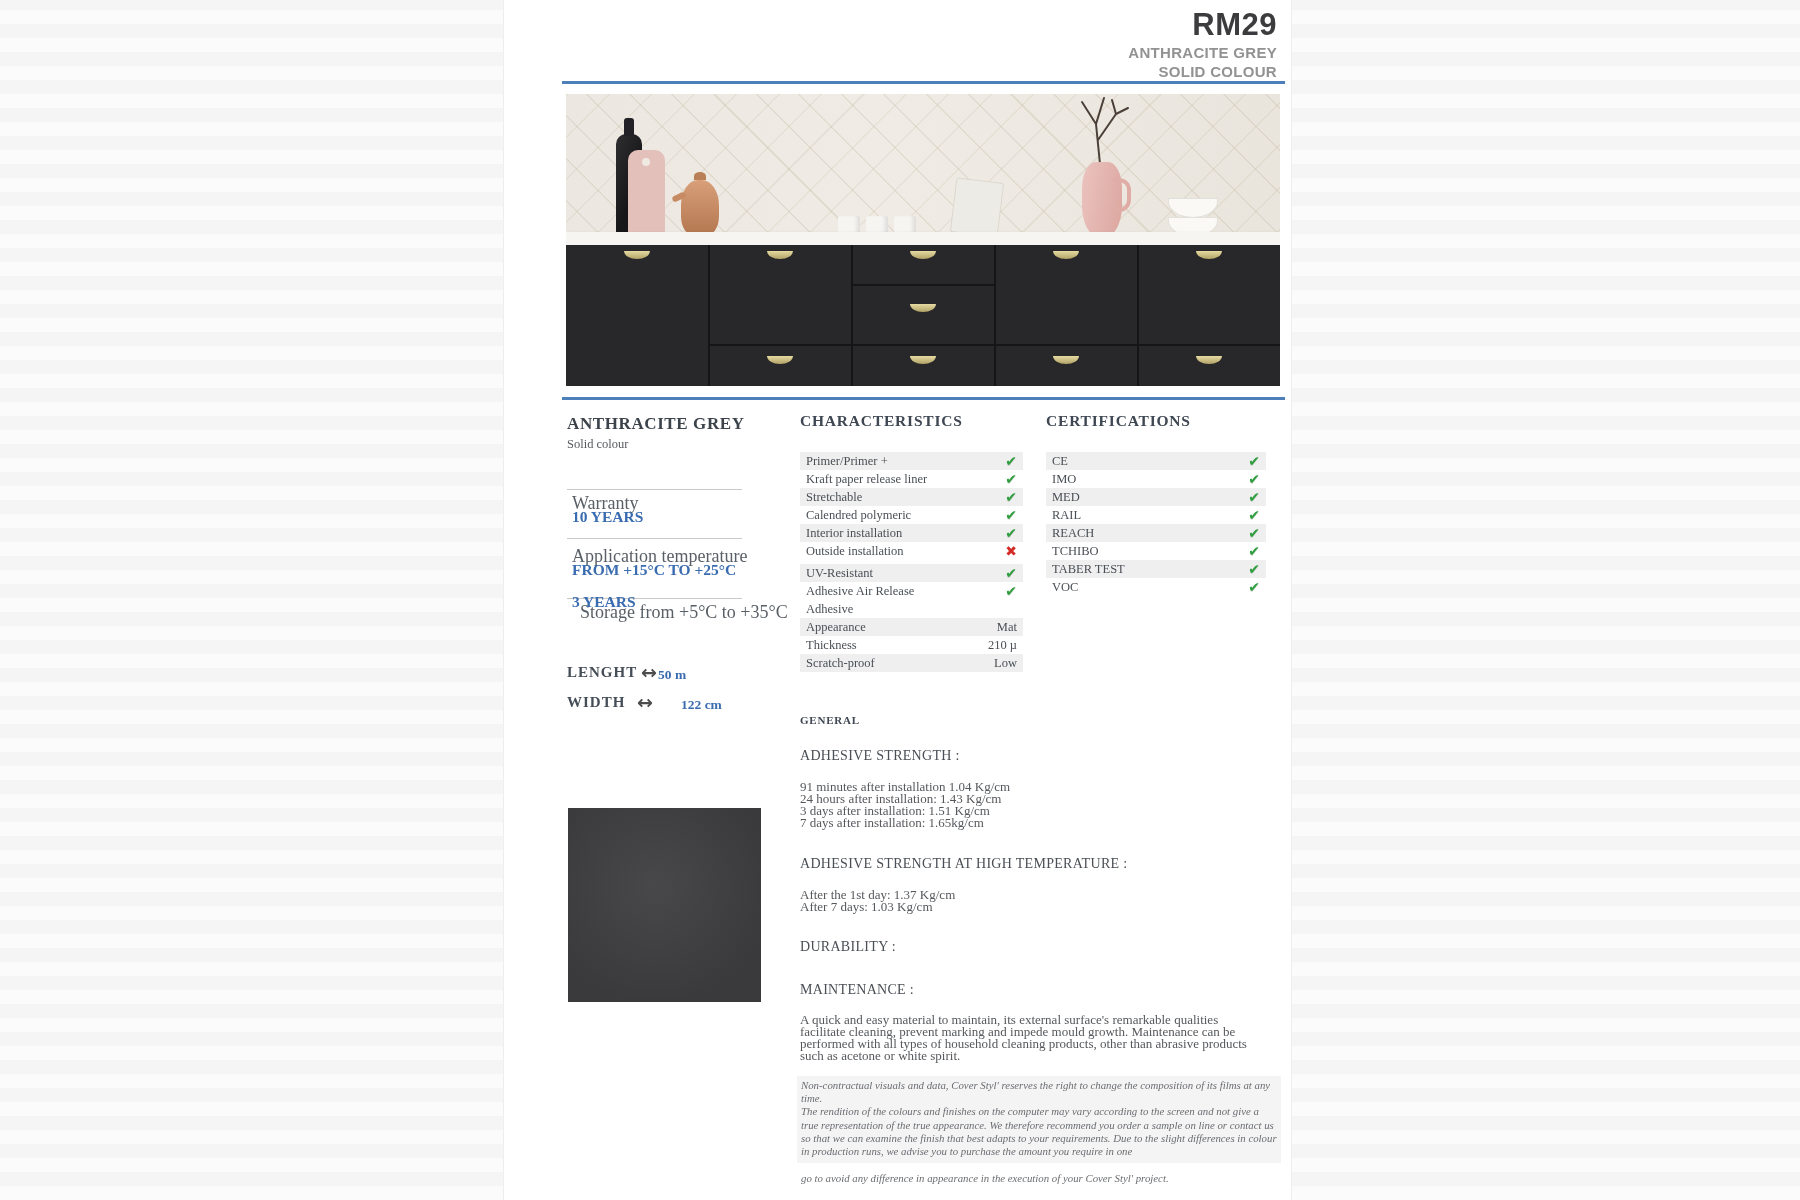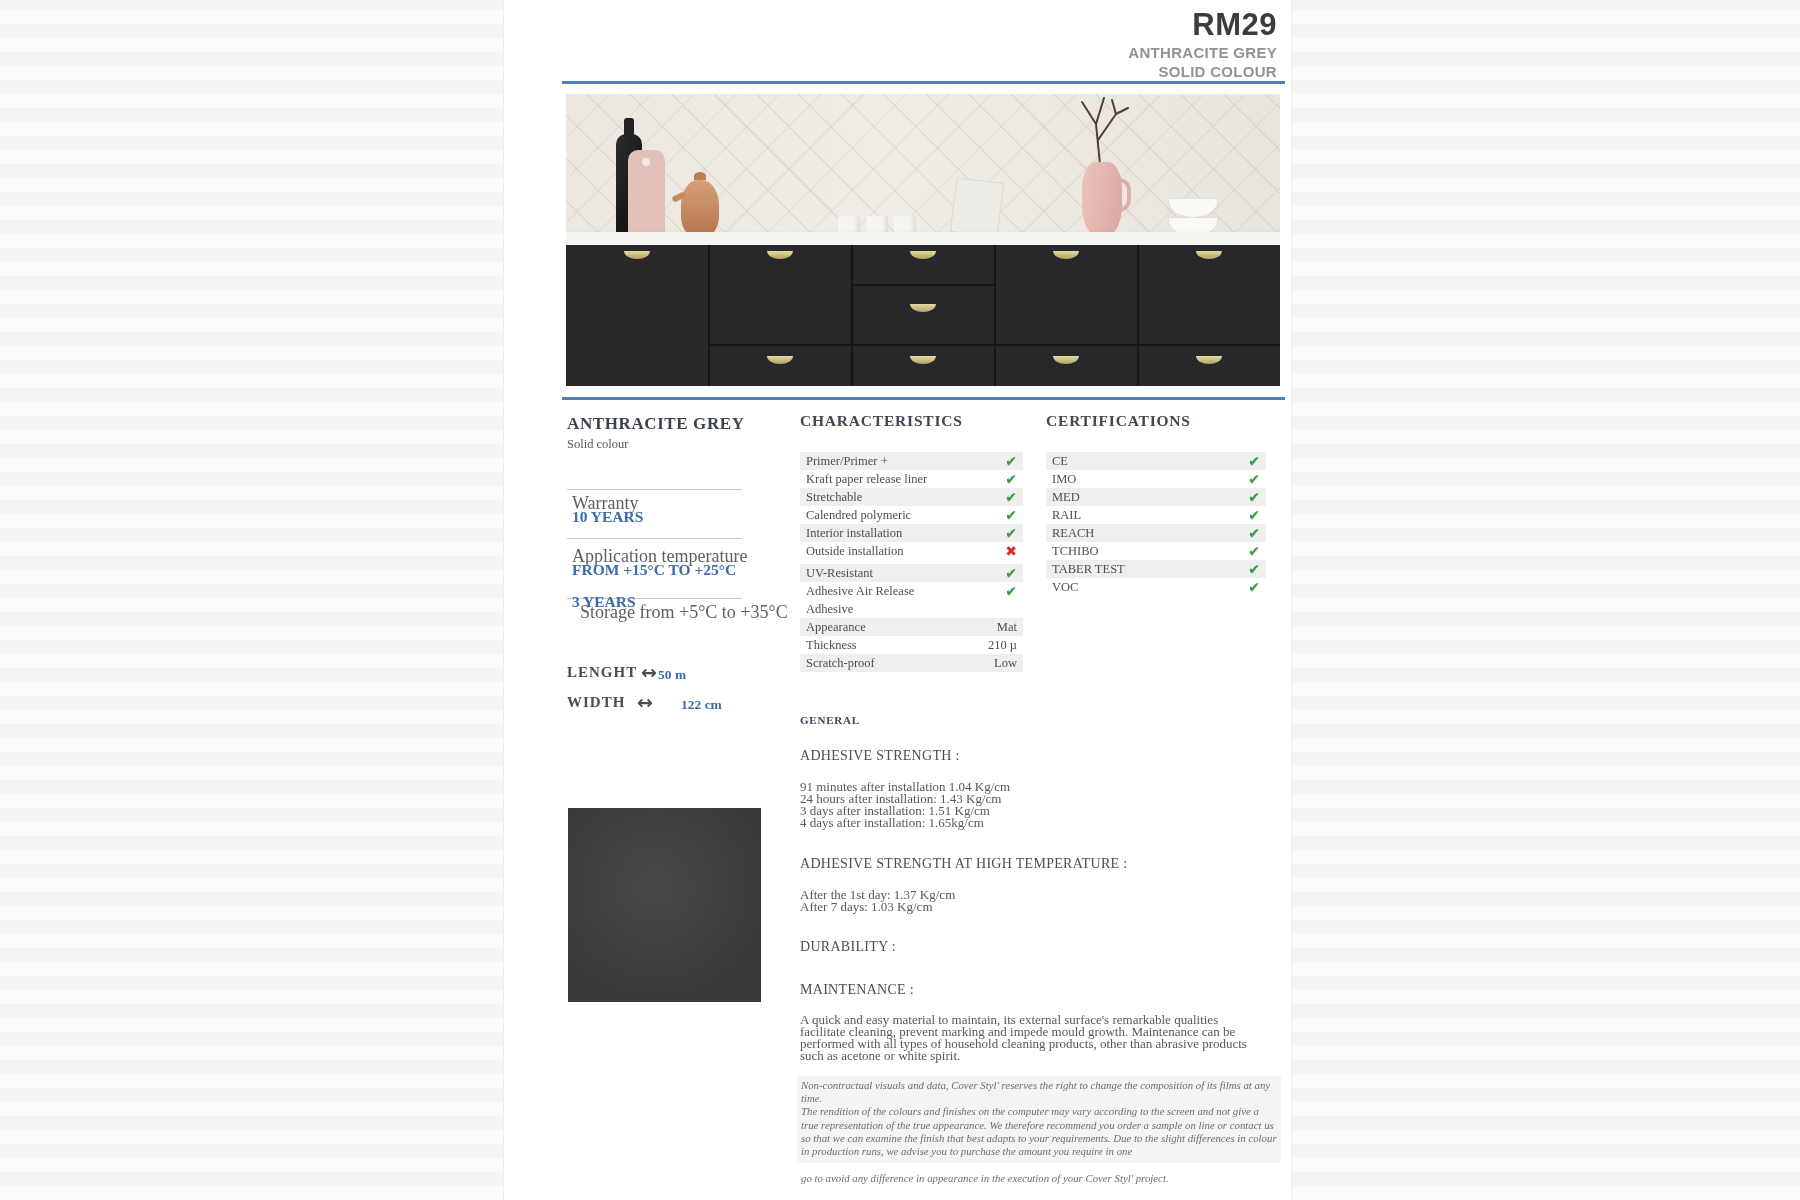--- a/index.html
+++ b/index.html
@@ -253,21 +253,21 @@
   </div>
 
   <div class="general">
     <div class="g-title">GENERAL</div>
 
     <div class="g-head">ADHESIVE STRENGTH :</div>
     <div class="g-lines">
       <div>91 minutes after installation 1.04 Kg/cm</div>
       <div>24 hours after installation: 1.43 Kg/cm</div>
       <div>3 days after installation: 1.51 Kg/cm</div>
-      <div>4 days after installation: 1.65kg/cm</div>
+      <div>7 days after installation: 1.65kg/cm</div>
     </div>
 
     <div class="g-head mt-lg">ADHESIVE STRENGTH AT HIGH TEMPERATURE :</div>
     <div class="g-lines">
       <div>After the 1st day: 1.37 Kg/cm</div>
       <div>After 7 days: 1.03 Kg/cm</div>
     </div>
 
     <div class="g-head mt-lg">DURABILITY :</div>
 

